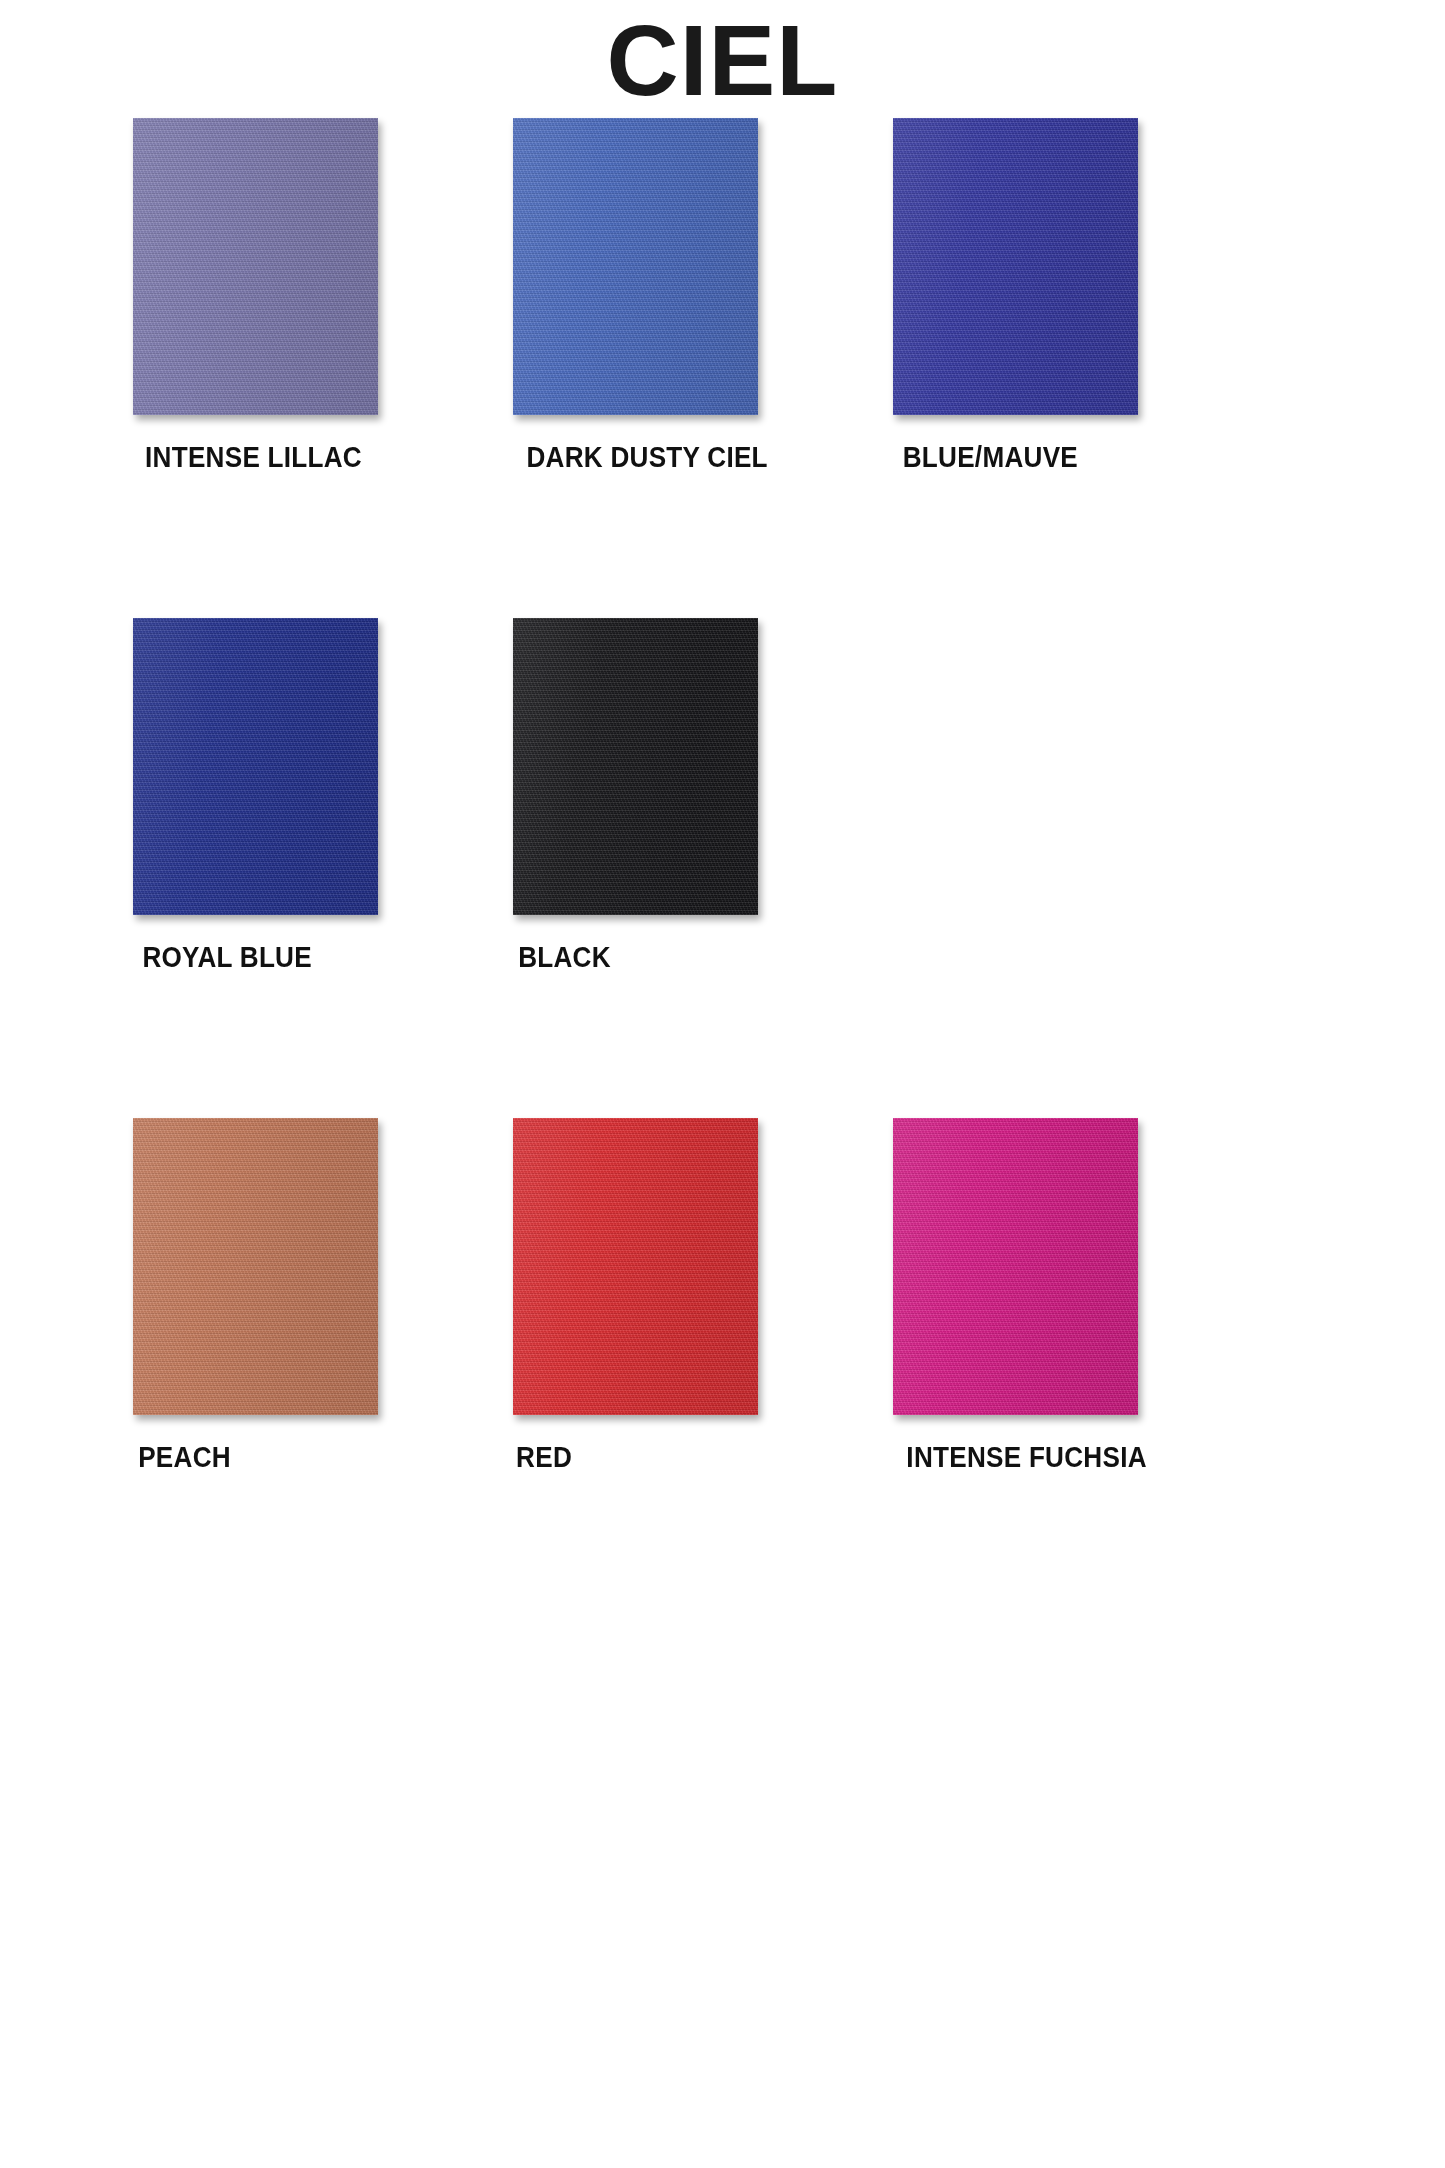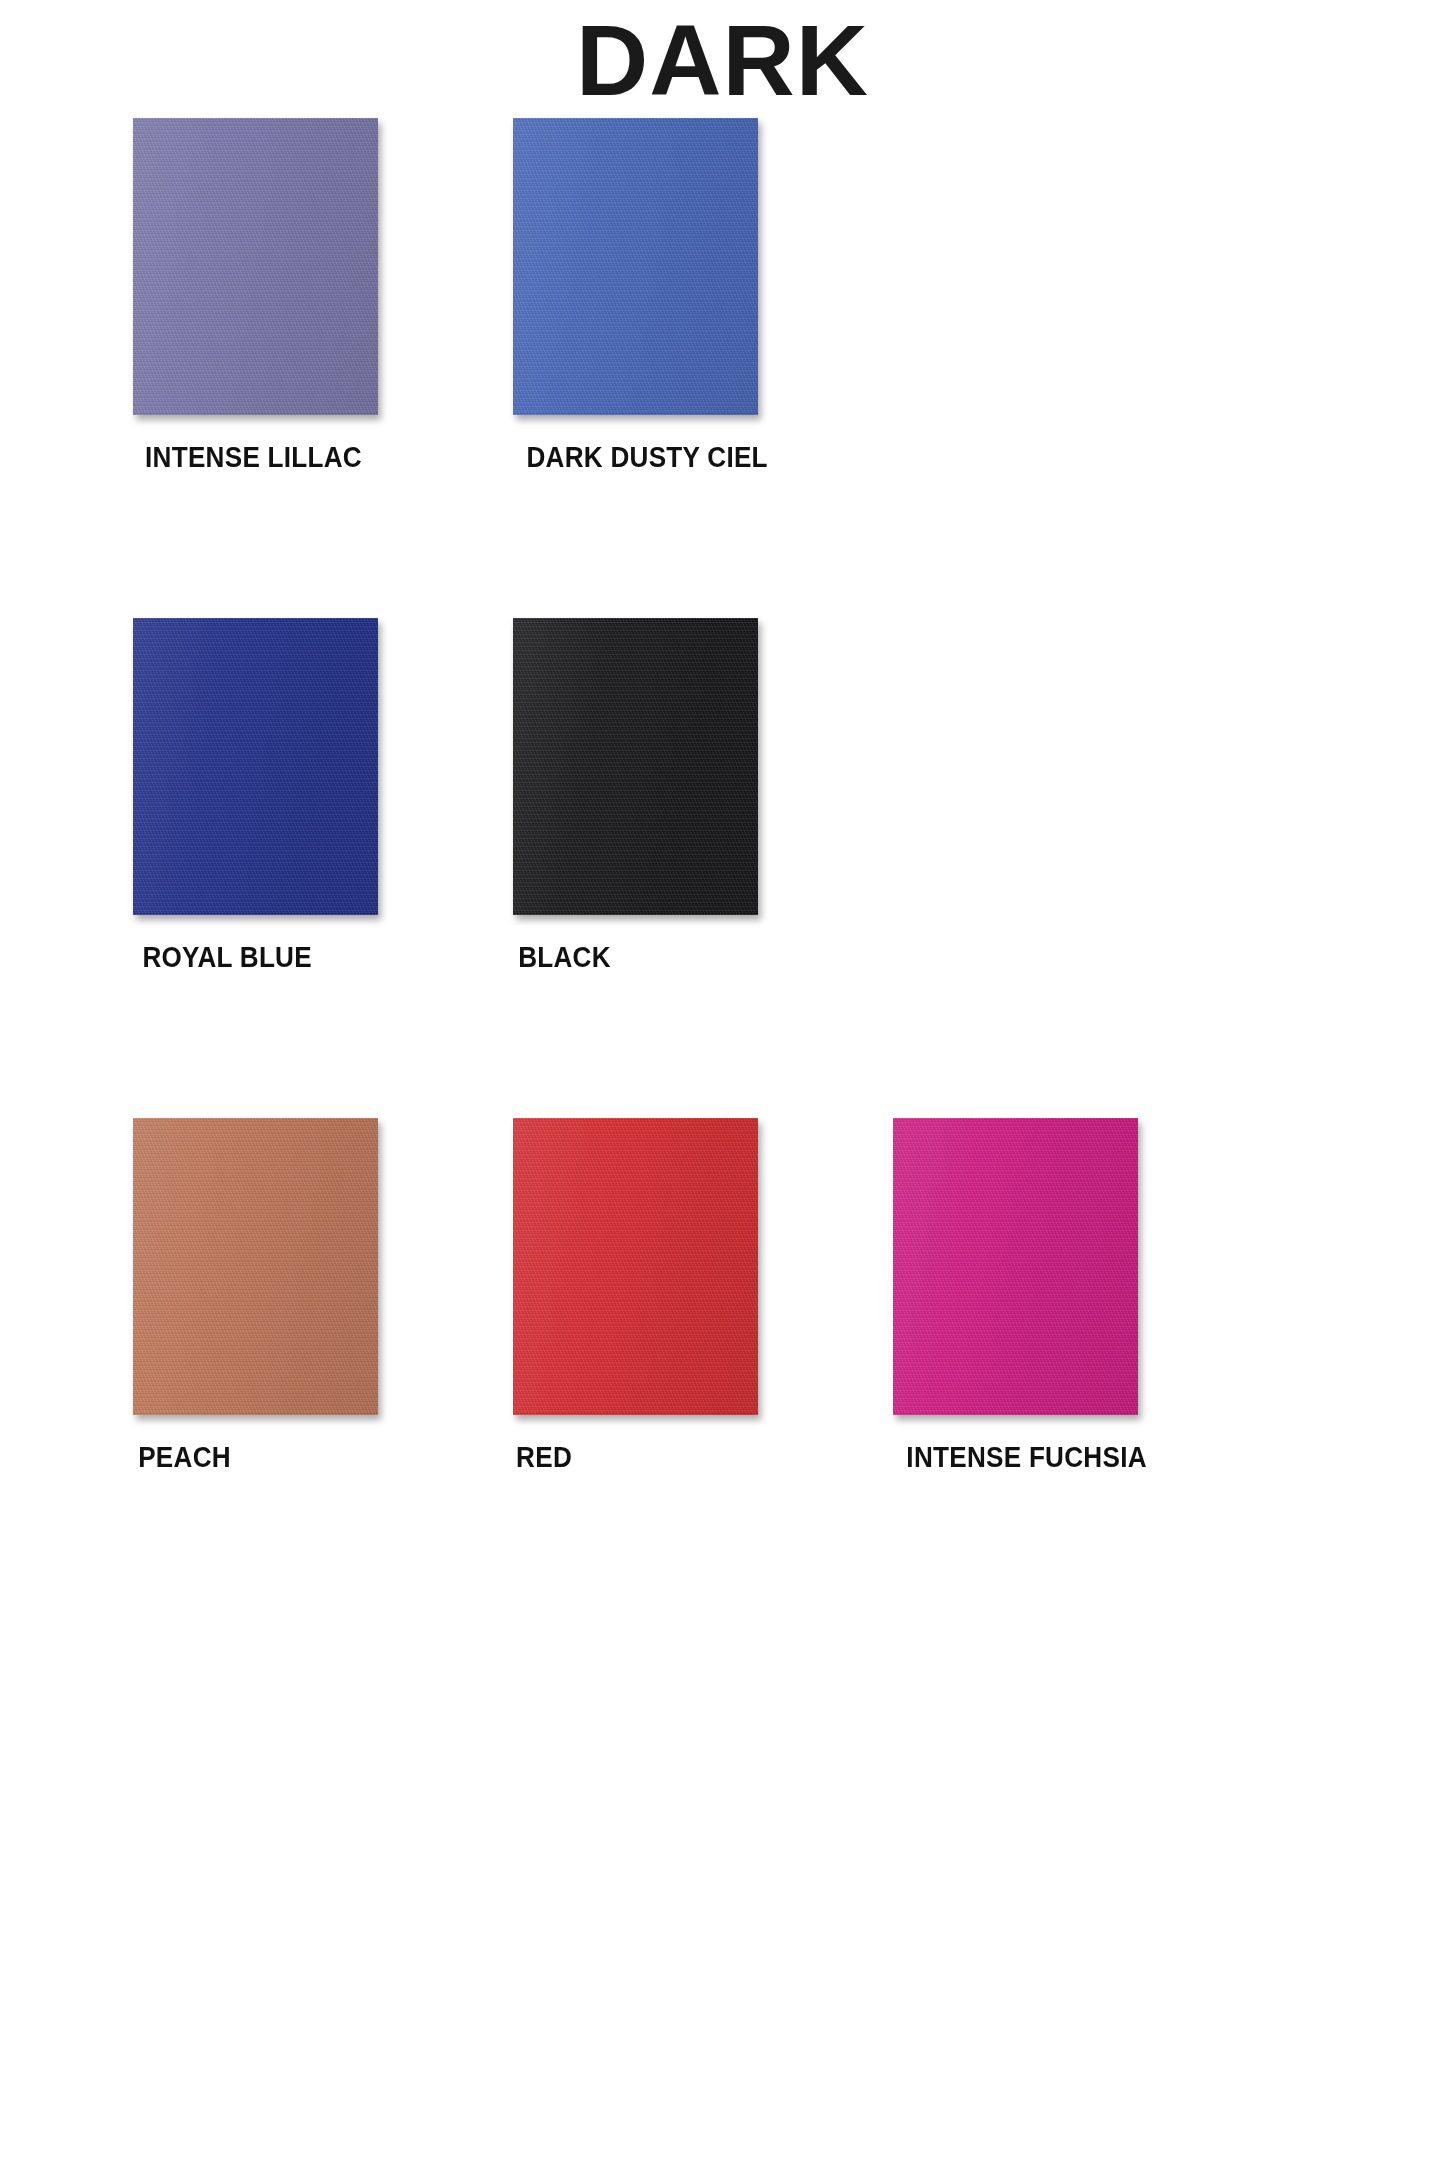--- a/index.html
+++ b/index.html
@@ -124,33 +124,37 @@
     white-space: nowrap;
     transform: scaleX(0.90);
   }
 </style>
 </head>
 <body>
 
 <div class="page">
 
   <div class="title-wrap">
-    <h1 class="catalog-title">DARK</h1>
+    <h1 class="catalog-title">CIEL</h1>
   </div>
 
   <div class="swatch-grid">
 
     <div class="swatch-row">
       <div class="swatch-cell">
         <div class="swatch-chip" style="background-color: rgb(124, 121, 174);"></div>
         <div class="swatch-label">INTENSE LILLAC</div>
       </div>
       <div class="swatch-cell">
         <div class="swatch-chip" style="background-color: rgb(72, 105, 190);"></div>
         <div class="swatch-label">DARK DUSTY CIEL</div>
+      </div>
+      <div class="swatch-cell">
+        <div class="swatch-chip" style="background-color: rgb(52, 55, 160);"></div>
+        <div class="swatch-label">BLUE/MAUVE</div>
       </div>
     </div>
 
     <div class="swatch-row">
       <div class="swatch-cell">
         <div class="swatch-chip" style="background-color: rgb(34, 48, 142);"></div>
         <div class="swatch-label">ROYAL BLUE</div>
       </div>
       <div class="swatch-cell">
         <div class="swatch-chip" style="background-color: rgb(23, 23, 26);"></div>

